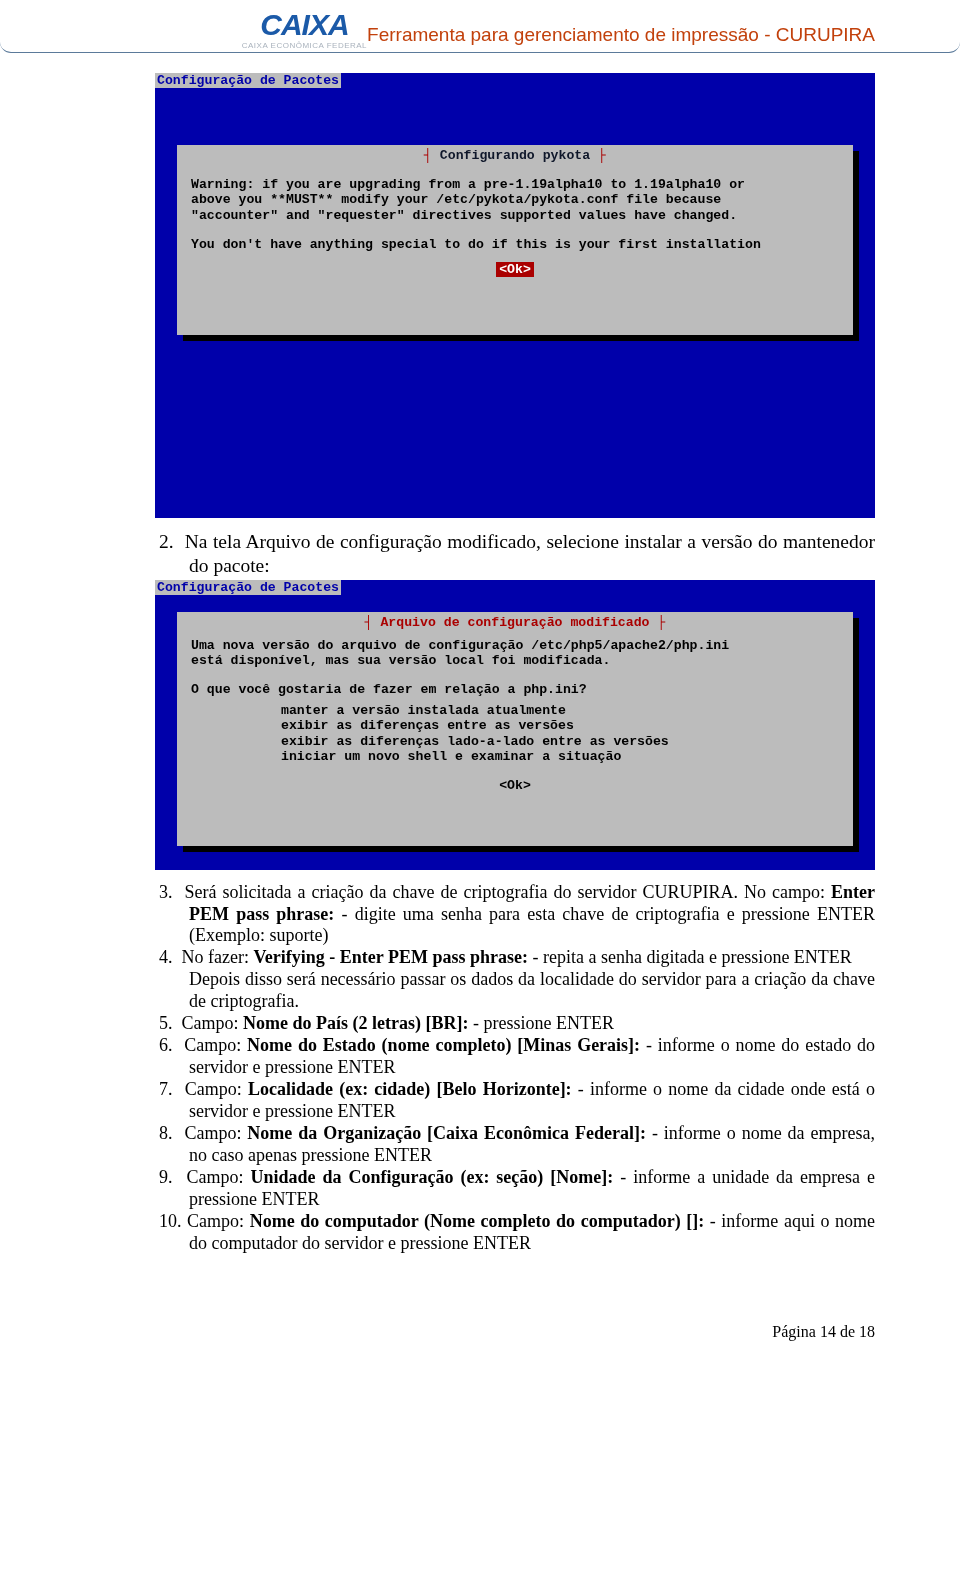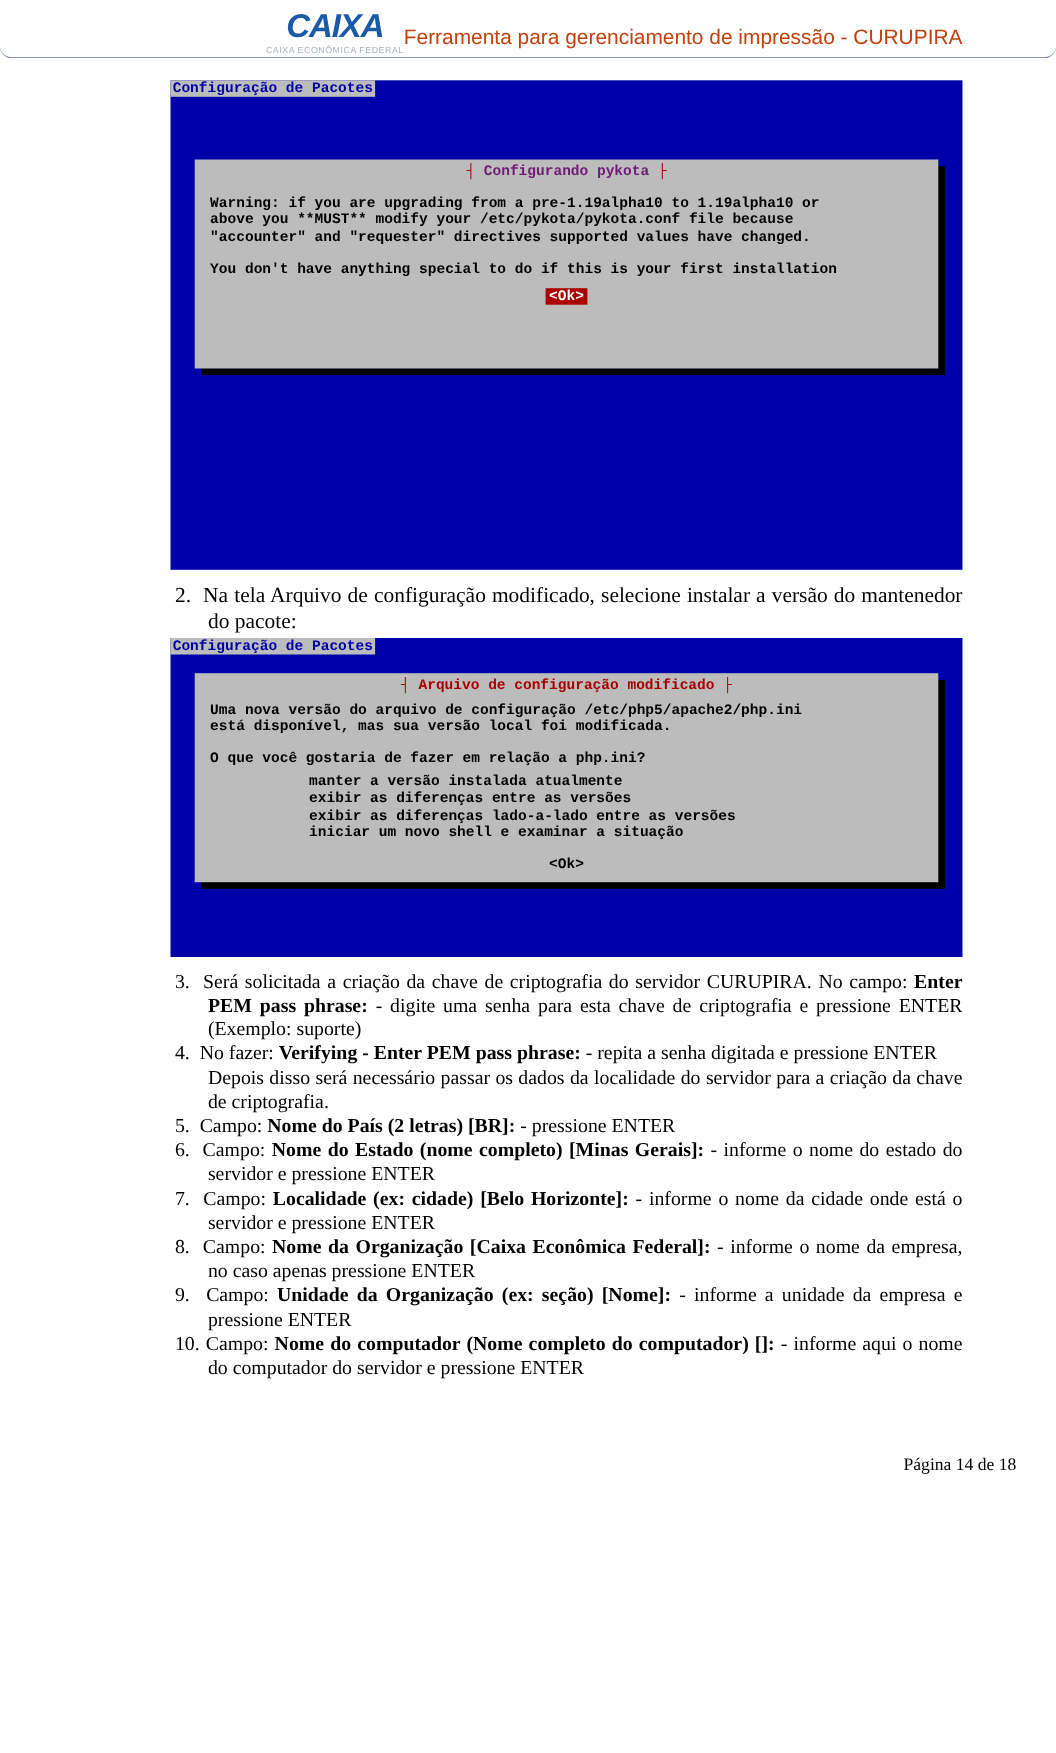--- a/index.html
+++ b/index.html
@@ -77,21 +77,21 @@
   .d1 {
     top: 72px;
     left: 22px;
     right: 22px;
   }
   .d1 .dialog-inner { height: 190px; }
   .term2 { height: 290px; padding: 0; margin-top: -2px; }
   .d2 {
     top: 32px; left: 22px; right: 22px;
   }
-  .d2 .dialog-inner { height: 190px; }
+  .d2 .dialog-inner { height: 234px; }
   .menu-sel {
     background: #aa0000; color: #fff;
     display: inline-block;
     white-space: pre;
   }
   .menu-item { white-space: pre; }
   .menu-block { margin-left: 90px; margin-top: 6px; }
   .ok2 { text-align: center; margin-top: 14px; font-weight: bold; }
   
   .instr {
@@ -106,21 +106,21 @@
     font-size: 18px;
     line-height: 1.22;
     padding-left: 34px;
     text-indent: -30px;
     margin: 0;
   }
   .li .cont { text-indent: 0; }
   .footer {
     text-align: right;
     font-size: 16px;
-    padding: 28px 36px 20px 0;
+    padding: 28px 85px 20px 0;
   }
   .d-wrap {
     position: relative;
   }
   .dshadow {
     position: absolute;
     top: 6px; left: 6px; right: -6px; bottom: -6px;
     background: #000;
     z-index: 0;
   }
@@ -140,21 +140,21 @@
   <div class="header-title">Ferramenta para gerenciamento de impressão - CURUPIRA</div>
 </div>
 
 <div class="page">
 
   <div class="term term1">
     <span class="mono" style="background:#bcbcbc;color:#0000aa;position:absolute;top:0;left:0;padding:0 2px;">Configuração de Pacotes</span>
     <div class="d-wrap d1" style="position:absolute;">
       <div class="dshadow"></div>
       <div class="dialog-inner">
-        <div class="titlebar mono"><span style="color:#aa0000;">┤ </span><span style="color:#701a75;">Configurando pykota</span><span style="color:#aa0000;"> ├</span></div>
+        <div class="titlebar mono"><span style="color:#aa0000;">┤ </span><span style="color:#0f172a;">Configurando pykota</span><span style="color:#aa0000;"> ├</span></div>
         <div class="term-line mono" style="margin-top:14px;">Warning: if you are upgrading from a pre-1.19alpha10 to 1.19alpha10 or</div>
         <div class="term-line mono">above you **MUST** modify your /etc/pykota/pykota.conf file because</div>
         <div class="term-line mono">"accounter" and "requester" directives supported values have changed.</div>
         <div class="term-line mono" style="margin-top:14px;">You don't have anything special to do if this is your first installation</div>
         <div class="okrow mono"><span class="btn-ok">&lt;Ok&gt;</span></div>
       </div>
     </div>
   </div>
 
   <div class="instr j">
@@ -181,19 +181,19 @@
     </div>
   </div>
 
   <div class="instr-block">
     <div class="li j"><span>3.</span>&nbsp;&nbsp;<span>Será solicitada a criação da chave de criptografia do servidor CURUPIRA. No campo: </span><b>Enter PEM pass phrase:</b><span> - digite uma senha para esta chave de criptografia e pressione ENTER (Exemplo: suporte)</span></div>
     <div class="li j"><span>4.</span>&nbsp;&nbsp;<span>No fazer: </span><b>Verifying - Enter PEM pass phrase:</b><span> - repita a senha digitada e pressione ENTER</span><br><span class="cont">Depois disso será necessário passar os dados da localidade do servidor para a criação da chave de criptografia.</span></div>
     <div class="li j"><span>5.</span>&nbsp;&nbsp;<span>Campo: </span><b>Nome do País (2 letras) [BR]:</b><span> - pressione ENTER</span></div>
     <div class="li j"><span>6.</span>&nbsp;&nbsp;<span>Campo: </span><b>Nome do Estado (nome completo) [Minas Gerais]:</b><span> - informe o nome do estado do servidor e pressione ENTER</span></div>
     <div class="li j"><span>7.</span>&nbsp;&nbsp;<span>Campo: </span><b>Localidade (ex: cidade) [Belo Horizonte]:</b><span> - informe o nome da cidade onde está o servidor e pressione ENTER</span></div>
     <div class="li j"><span>8.</span>&nbsp;&nbsp;<span>Campo: </span><b>Nome da Organização [Caixa Econômica Federal]:</b><span> - informe o nome da empresa, no caso apenas pressione ENTER</span></div>
-    <div class="li j"><span>9.</span>&nbsp;&nbsp;<span>Campo: </span><b>Unidade da Organização (ex: seção) [Nome]:</b><span> - informe a unidade da empresa e pressione ENTER</span></div>
+    <div class="li j"><span>9.</span>&nbsp;&nbsp;<span>Campo: </span><b>Unidade da Configuração (ex: seção) [Nome]:</b><span> - informe a unidade da empresa e pressione ENTER</span></div>
     <div class="li j"><span>10.</span>&nbsp;<span>Campo: </span><b>Nome do computador (Nome completo do computador) []:</b><span> - informe aqui o nome do computador do servidor e pressione ENTER</span></div>
   </div>
 
 </div>
 
 <div class="footer">Página 14 de 18</div>
 
 </body></html>

